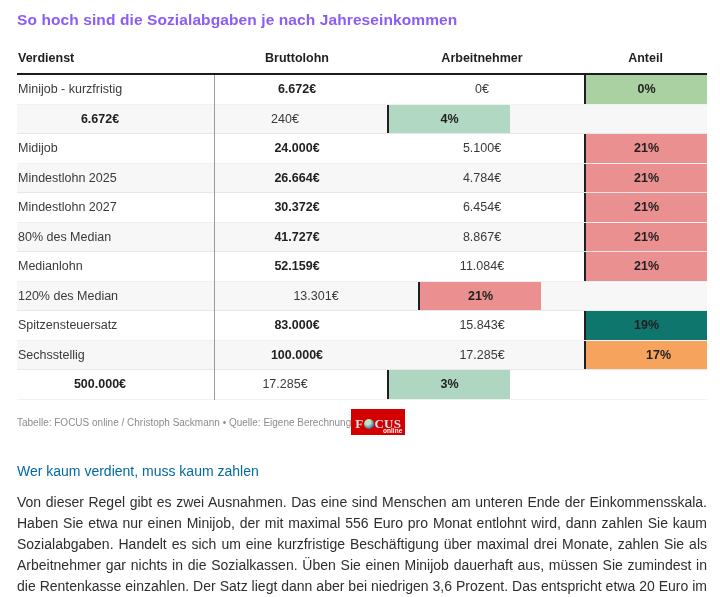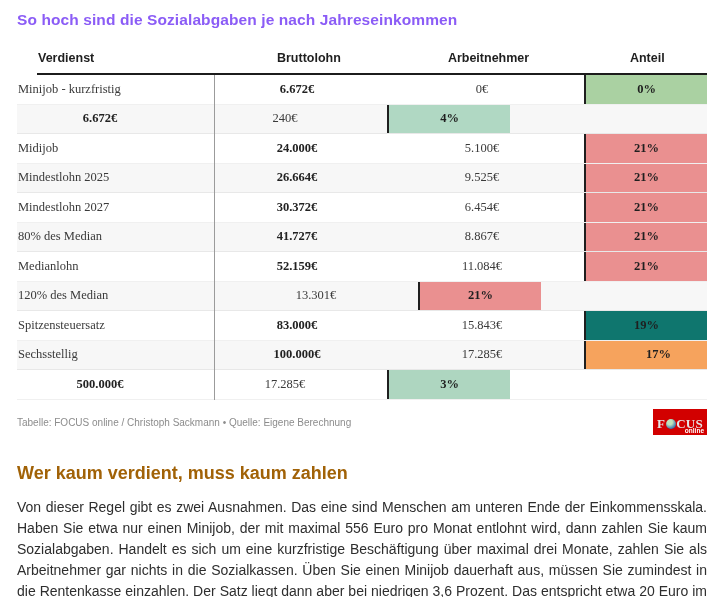--- a/index.html
+++ b/index.html
@@ -28,29 +28,28 @@
   
   .table { width: 690px; }
   .thead {
     display: flex;
     align-items: flex-end;
     padding-bottom: 8px;
     border-bottom: 2px solid #1c1c1c;
     font-size: 12.5px;
     font-weight: 700;
     color: #1f1f1f;
-    margin-left: 20px;
   }
   .c1 { width: 197px; }
   .c2 { width: 166px; }
   .c3 { width: 204px; }
   .c4 { width: 123px; }
   .thead .c1 { text-align: left; padding-left: 1px; box-sizing: border-box; }
   .thead .c2, .thead .c3, .thead .c4 { text-align: center; }
-  .tbody { position: relative; font-family: Liberation Serif, serif; }
+  .tbody { position: relative; }
   .tbody::before {
     content: "";
     position: absolute;
     left: 197px;
     top: 0;
     bottom: 0;
     width: 1px;
     background: #9b9b9b;
     z-index: 2;
   }
@@ -85,21 +84,20 @@
   }
   .row .anteil {
     justify-content: center;
     font-weight: 700;
     color: #1f1f1f;
     border-left: 2px solid #1f1f1f;
   }
   
   .credits {
     display: flex;
-    justify-content: space-between;
     align-items: center;
     margin-top: 9px;
     height: 27px;
   }
   .credit-text {
     font-size: 10px;
     color: #8c8c8c;
   }
   .logo {
     position: relative;
@@ -134,23 +132,23 @@
     position: absolute;
     right: 3px;
     bottom: 1.5px;
     font-size: 6.5px;
     line-height: 7px;
     font-weight: 700;
     color: #ffffff;
   }
   
   .article-heading {
-    font-size: 18px;
-    font-weight: 700;
-    color: #a16207;
+    font-size: 14px;
+    font-weight: 400;
+    color: #0369a1;
     margin: 27px 0 0 0;
   }
   .article-text {
     font-size: 14px;
     line-height: 21px;
     color: #2e2e2e;
     margin: 13px 0 0 0;
     text-align: justify;
   }
 </style>
@@ -182,21 +180,21 @@
         </div>
         <div class="row">
           <span class="c1 label">Midijob</span>
           <span class="c2 brutto">24.000€</span>
           <span class="c3 abgaben">5.100€</span>
           <span class="c4 anteil" style="background: rgb(234, 144, 144);">21%</span>
         </div>
         <div class="row">
           <span class="c1 label">Mindestlohn 2025</span>
           <span class="c2 brutto">26.664€</span>
-          <span class="c3 abgaben">9.525€</span>
+          <span class="c3 abgaben">4.784€</span>
           <span class="c4 anteil" style="background: rgb(234, 144, 144);">21%</span>
         </div>
         <div class="row">
           <span class="c1 label">Mindestlohn 2027</span>
           <span class="c2 brutto">30.372€</span>
           <span class="c3 abgaben">6.454€</span>
           <span class="c4 anteil" style="background: rgb(234, 144, 144);">21%</span>
         </div>
         <div class="row">
           <span class="c1 label">80% des Median</span>

